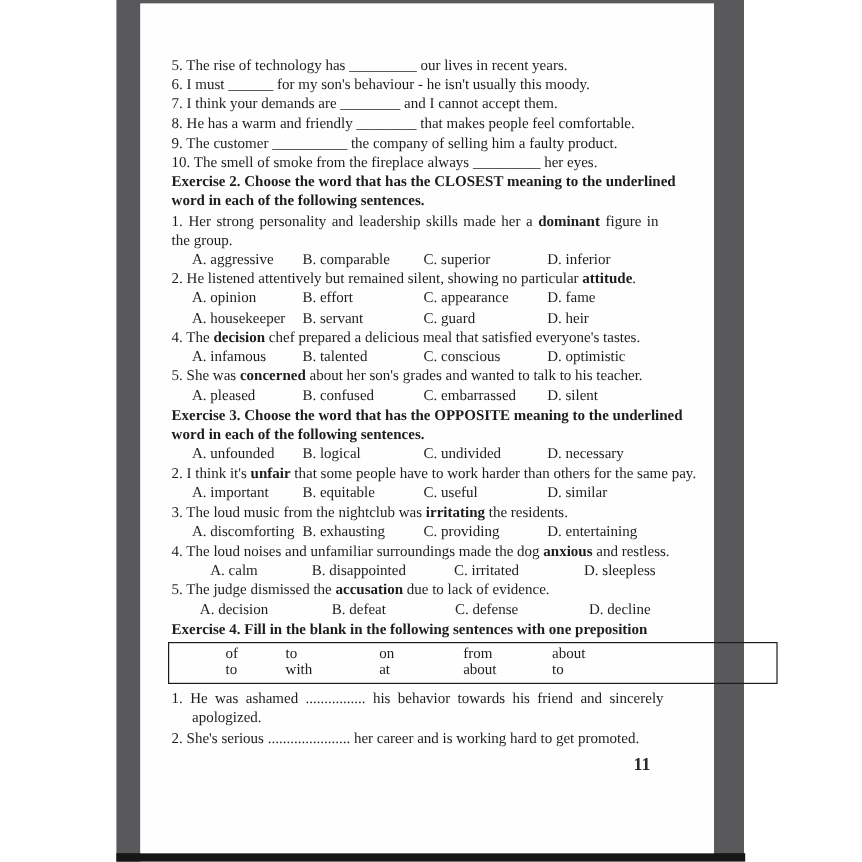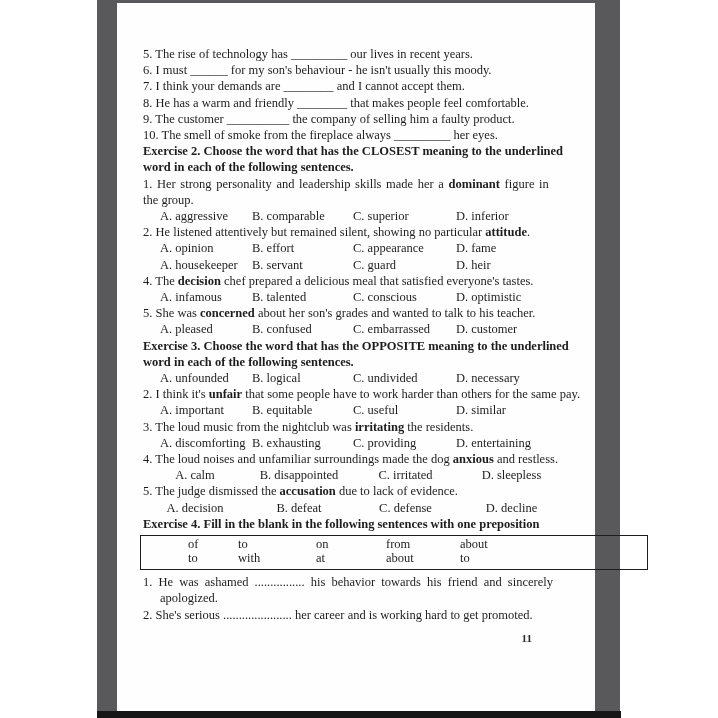--- a/index.html
+++ b/index.html
@@ -9,37 +9,37 @@
     font-family:"Liberation Serif","DejaVu Serif",serif;
   }
   .band{position:absolute;background:#59595b;}
   #band-left{left:97px;top:0;width:20px;height:718px;}
   #band-right{left:595px;top:0;width:25px;height:712px;}
   #band-top{left:115px;top:0;width:480px;height:3px;}
   #bottom-line{position:absolute;left:97px;top:711px;width:524px;height:7px;background:#161616;}
   #page{
     position:absolute;left:117px;top:3px;width:478px;height:708px;
     background:#fefefe;box-sizing:border-box;
-    padding:43px 32px 0 26px;
+    padding:43px 22px 0 26px;
     font-size:12.5px;line-height:16.2px;color:#1d1d1d;
   }
   .line{white-space:nowrap;}
   .bold{font-weight:bold;}
   .just{word-spacing:1.5px;}
   .kw{font-weight:bold;}
   .opts{display:grid;grid-template-columns:92px 101px 103px auto;margin-left:17px;white-space:nowrap;}
   .opts.wide{margin-left:0;grid-template-columns:104px 104px 109px auto;text-align:center;}
   .prep-box{
     box-sizing:border-box;width:508px;margin:3px 12px 4px -3px;
     border:1.6px solid #1d1d1d;padding:2px 0 4px;
   }
   .prep-row{display:grid;grid-template-columns:50px 78px 70px 74px auto;padding-left:47px;line-height:13.6px;}
   .ex4-l1{word-spacing:3px;white-space:nowrap;}
   .ex4-l2{margin-left:17px;white-space:nowrap;}
-  #page-num{margin-top:7px;padding-right:31px;text-align:right;font-weight:bold;font-size:11px;color:#2a2a2a;}
+  #page-num{margin-top:7px;padding-right:31px;text-align:right;font-weight:bold;font-size:15px;color:#2a2a2a;}
 </style>
 </head>
 <body>
 
 <div id="band-left" class="band"></div>
 <div id="band-right" class="band"></div>
 <div id="band-top" class="band"></div>
 <div id="bottom-line"></div>
 
 <div id="page">
@@ -84,21 +84,21 @@
       <span>B. talented</span>
       <span>C. conscious</span>
       <span>D. optimistic</span>
   </div>
 
   <div class="line"><span>5. She was </span><span class="kw">concerned</span><span> about her son's grades and wanted to talk to his teacher.</span></div>
   <div class="opts">
     <span>A. pleased</span>
       <span>B. confused</span>
       <span>C. embarrassed</span>
-      <span>D. customer</span>
+      <span>D. silent</span>
   </div>
 
   <div class="line bold">Exercise 3. Choose the word that has the OPPOSITE meaning to the underlined</div>
   <div class="line bold">word in each of the following sentences.</div>
 
   <div class="opts">
     <span>A. unfounded</span>
       <span>B. logical</span>
       <span>C. undivided</span>
       <span>D. necessary</span>

